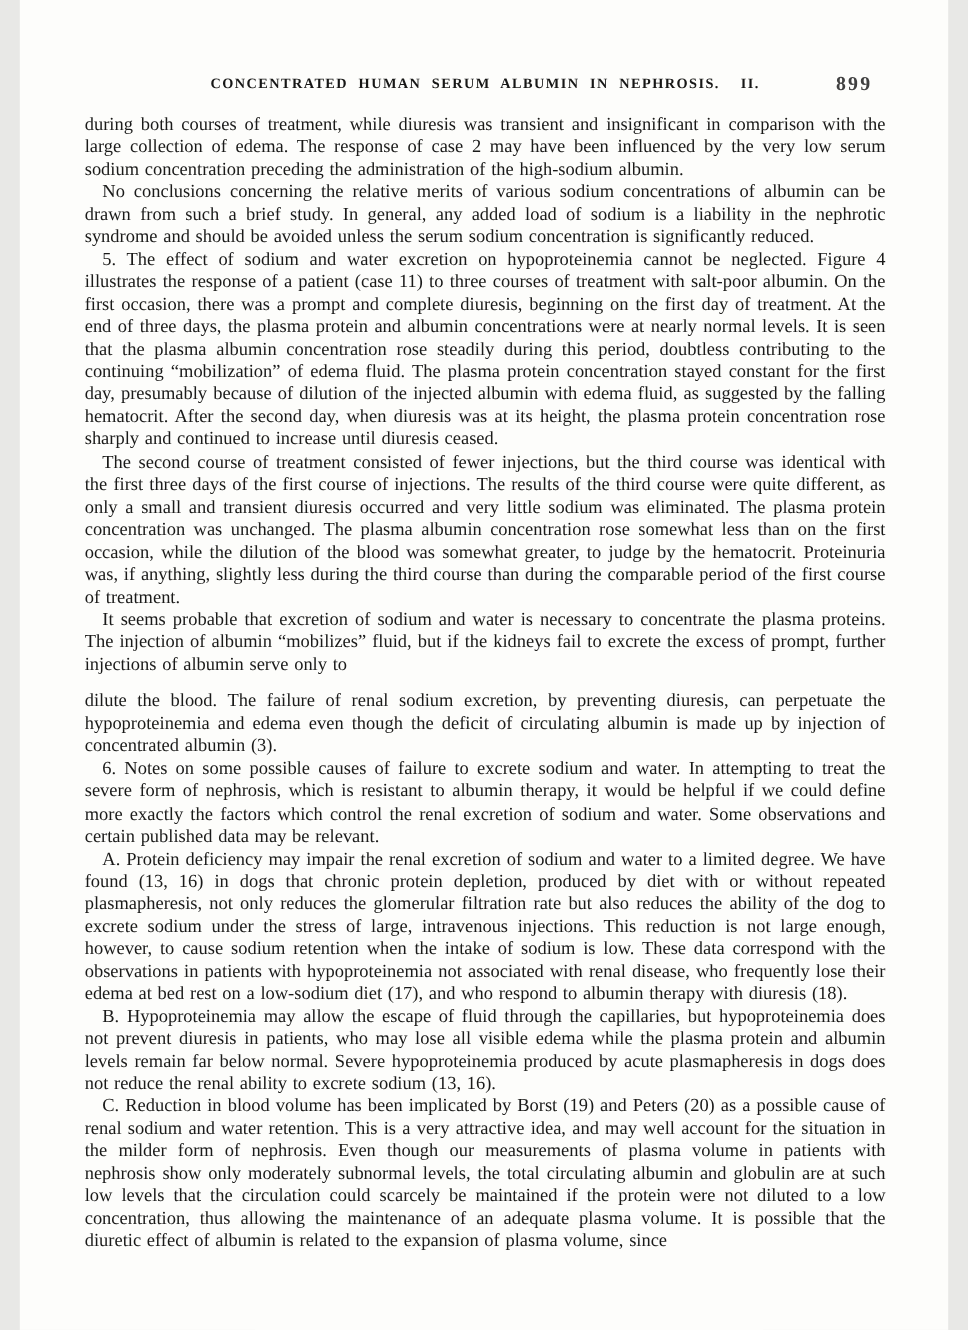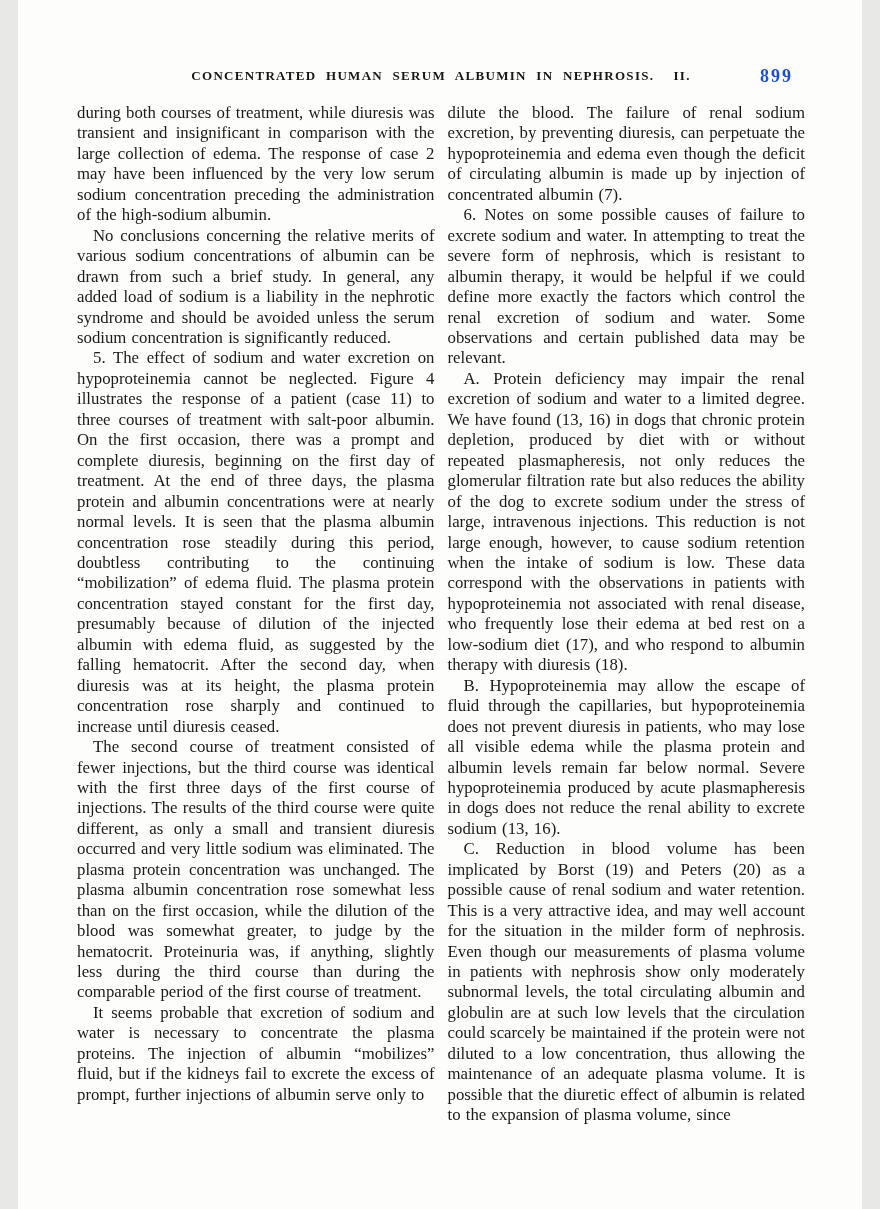--- a/index.html
+++ b/index.html
@@ -36,29 +36,30 @@
     white-space: pre;
     color: #171716;
   }
   .page-number {
     position: absolute;
     right: 12px;
     top: 0;
     font-size: 18px;
     font-weight: bold;
     letter-spacing: 2px;
-    color: #1d4ed8;
+    color: #404040;
   }
   .columns {
     position: absolute;
     top: 103px;
     left: 59px;
     right: 57px;
     display: flex;
     gap: 13px;
+    flex-direction: column;
   }
   .column {
     flex: 1 1 0;
     min-width: 0;
   }
   .column p {
     margin: 0;
     font-size: 16.8px;
     line-height: 20.45px;
     text-align: justify;
@@ -97,21 +98,21 @@
       <p>
         <span>The second course of treatment consisted of fewer injections, but the third course was identical with the first three days of the first course of injections.  The results of the third course were quite different, as only a small and transient diuresis occurred and very little sodium was eliminated.  The plasma protein concentration was unchanged. The plasma albumin concentration rose somewhat less than on the first occasion, while the dilution of the blood was somewhat greater, to judge by the hematocrit.  Proteinuria was, if anything, slightly less during the third course than during the comparable period of the first course of treatment.</span>
       </p>
       <p>
         <span>It seems probable that excretion of sodium and water is necessary to concentrate the plasma proteins.  The injection of albumin “mobilizes” fluid, but if the kidneys fail to excrete the excess of prompt, further injections of albumin serve only to</span>
       </p>
     </div>
 
     <div class="column">
       <p class="no-indent">
-        <span>dilute the blood.  The failure of renal sodium excretion, by preventing diuresis, can perpetuate the hypoproteinemia and edema even though the deficit of circulating albumin is made up by injection of concentrated albumin (7).</span>
+        <span>dilute the blood.  The failure of renal sodium excretion, by preventing diuresis, can perpetuate the hypoproteinemia and edema even though the deficit of circulating albumin is made up by injection of concentrated albumin (3).</span>
       </p>
       <p>
         <span>6. </span><span class="seg-italic">Notes on some possible causes of failure to excrete sodium and water.</span><span>  In attempting to treat the severe form of nephrosis, which is resistant to albumin therapy, it would be helpful if we could define more exactly the factors which control the renal excretion of sodium and water.  Some observations and certain published data may be relevant.</span>
       </p>
       <p>
         <span>A. </span><span class="seg-italic">Protein deficiency</span><span> may impair the renal excretion of sodium and water to a limited degree. We have found (13, 16) in dogs that chronic protein depletion, produced by diet with or without repeated plasmapheresis, not only reduces the glomerular filtration rate but also reduces the ability of the dog to excrete sodium under the stress of large, intravenous injections.  This reduction is not large enough, however, to cause sodium retention when the intake of sodium is low.  These data correspond with the observations in patients with hypoproteinemia not associated with renal disease, who frequently lose their edema at bed rest on a low-sodium diet (17), and who respond to albumin therapy with diuresis (18).</span>
       </p>
       <p>
         <span>B. </span><span class="seg-italic">Hypoproteinemia</span><span> may allow the escape of fluid through the capillaries, but hypoproteinemia does not prevent diuresis in patients, who may lose all visible edema while the plasma protein and albumin levels remain far below normal.  Severe hypoproteinemia produced by acute plasmapheresis in dogs does not reduce the renal ability to excrete sodium (13, 16).</span>
       </p>

